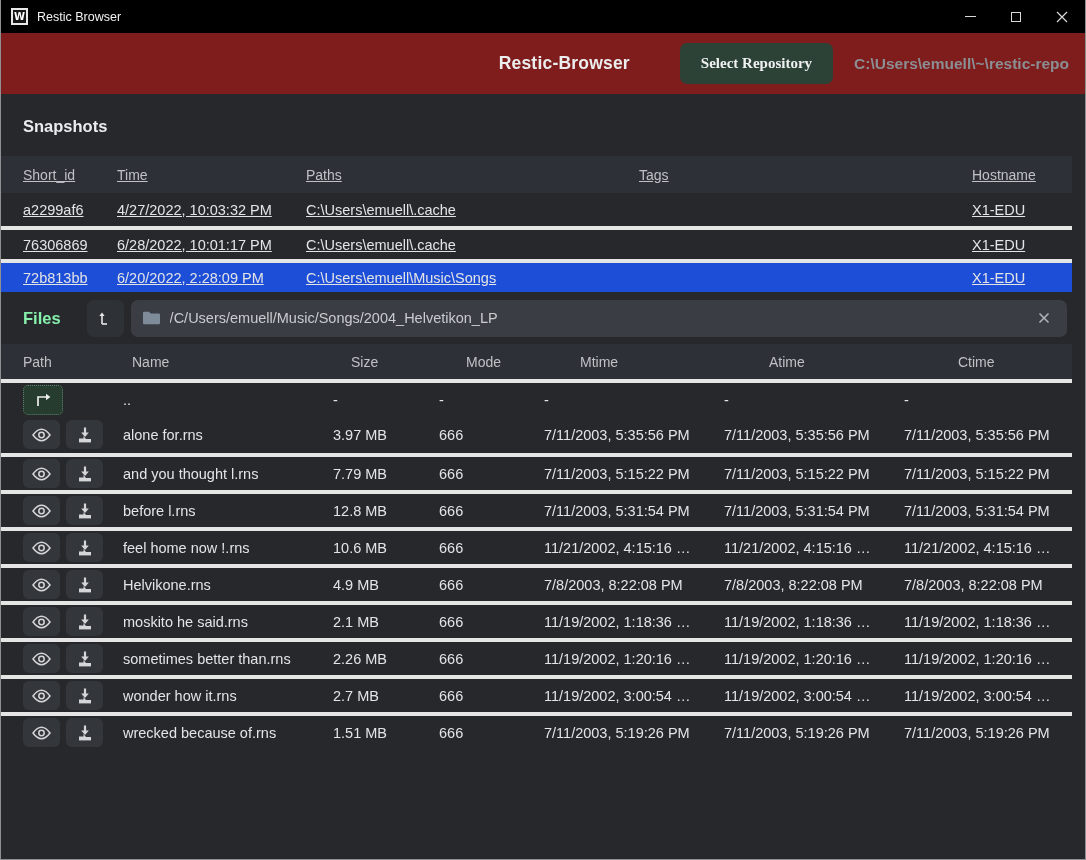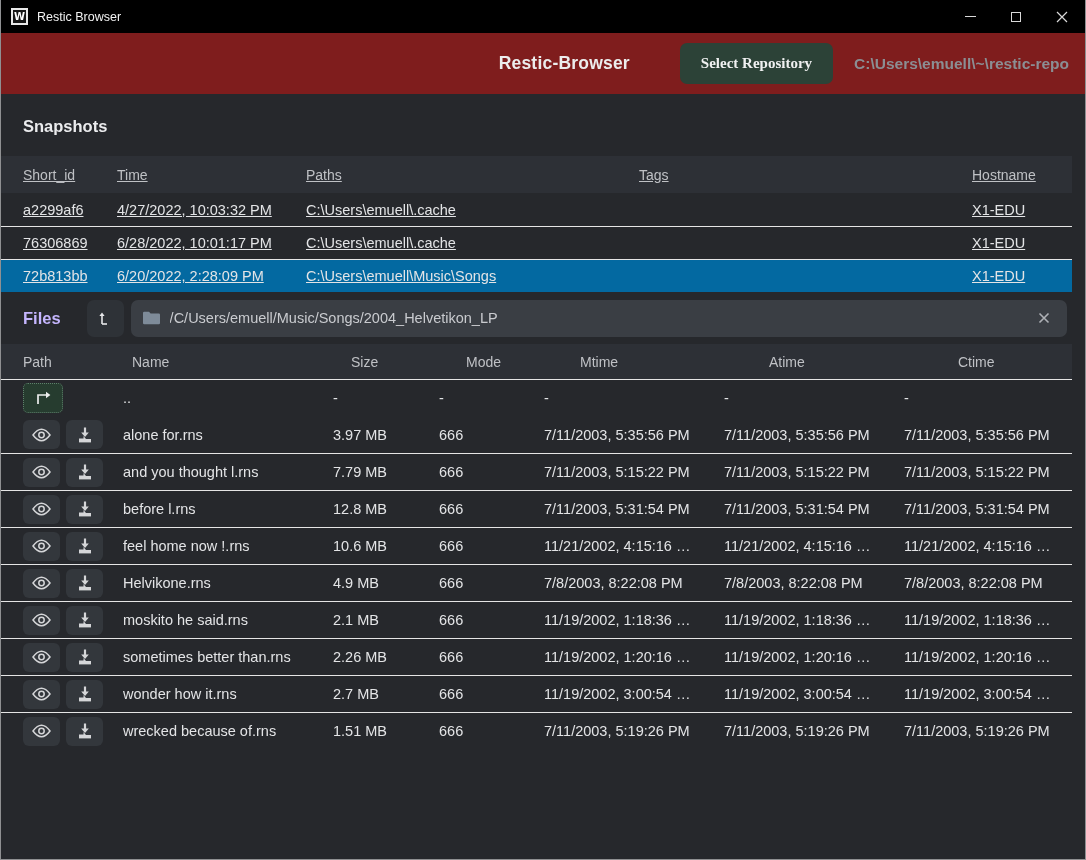--- a/index.html
+++ b/index.html
@@ -55,37 +55,37 @@
   }
 
   
   .tbl{ margin-right:13px; }
   .thead{
     background:#2d3036; display:grid; align-items:center;
     color:#bfc1c5; font-size:14px;
   }
   .trow{
     display:grid; align-items:center; color:#e3e4e6; font-size:14.5px;
-    border-top:1px solid #e5e5e5; background:transparent;
+    border-top:4px solid #e5e5e5; background:transparent;
   }
   .trow:first-of-type{ border-top:none; }
   .cell{ overflow:hidden; white-space:nowrap; text-overflow:ellipsis; padding-right:10px; }
 
   
   .snap-grid{ grid-template-columns:94px 189px 333px 333px 1fr; padding-left:22px;text-decoration:underline; }
   .snap-head{ height:37px; }
   .snap-row{ height:33px; cursor:pointer; }
-  .snap-row.selected{ background:#0369a1; }
+  .snap-row.selected{ background:#1d4ed8; }
 
   
   .files-bar{
     display:flex; align-items:center; padding:6px 18px 6px 22px; height:52px;
     flex:0 0 auto;
   }
-  .files-label{ color:#c4b5fd; font-size:16.5px; font-weight:bold; }
+  .files-label{ color:#86efac; font-size:16.5px; font-weight:bold; }
   .up-btn{
     margin-left:26px; width:37px; height:37px; background:#2e3237; border:none;
     border-radius:7px; display:flex; align-items:center; justify-content:center;
     cursor:pointer; flex:0 0 auto;
   }
   .crumb{
     margin-left:7px; flex:1; height:37px; background:#3a3e44; border-radius:7px;
     display:flex; align-items:center; padding:0 12px; gap:10px;
   }
   .crumb-path{ color:#c9cbcf; font-size:14.5px; flex:1; overflow:hidden; white-space:nowrap; }

